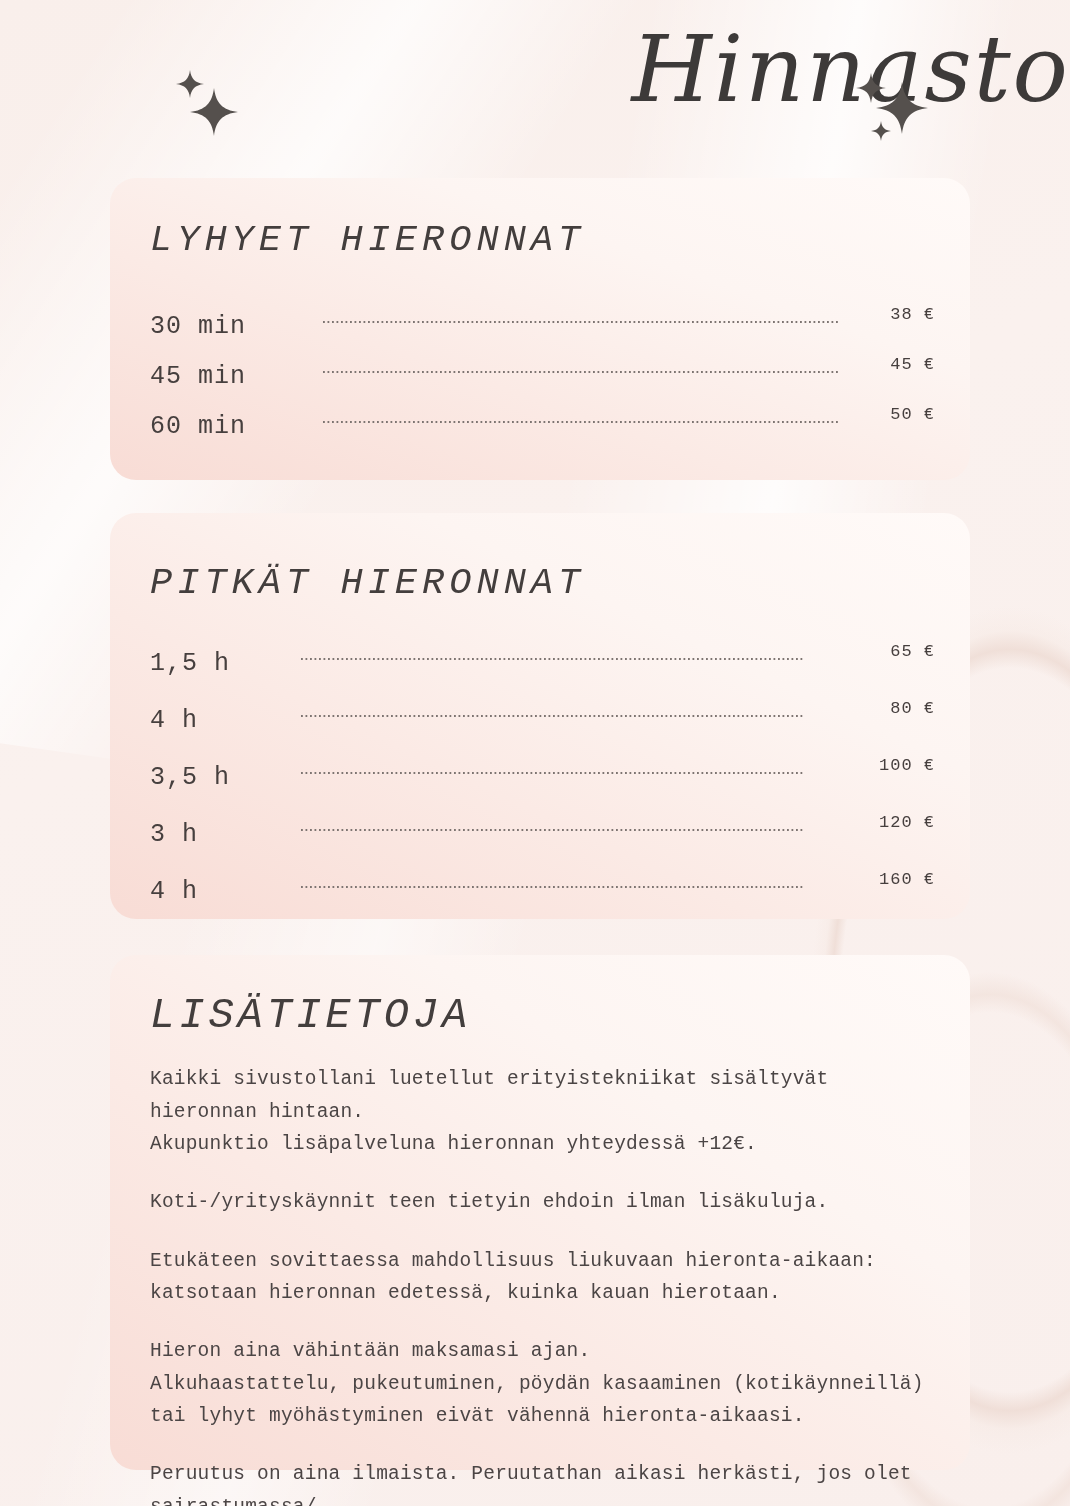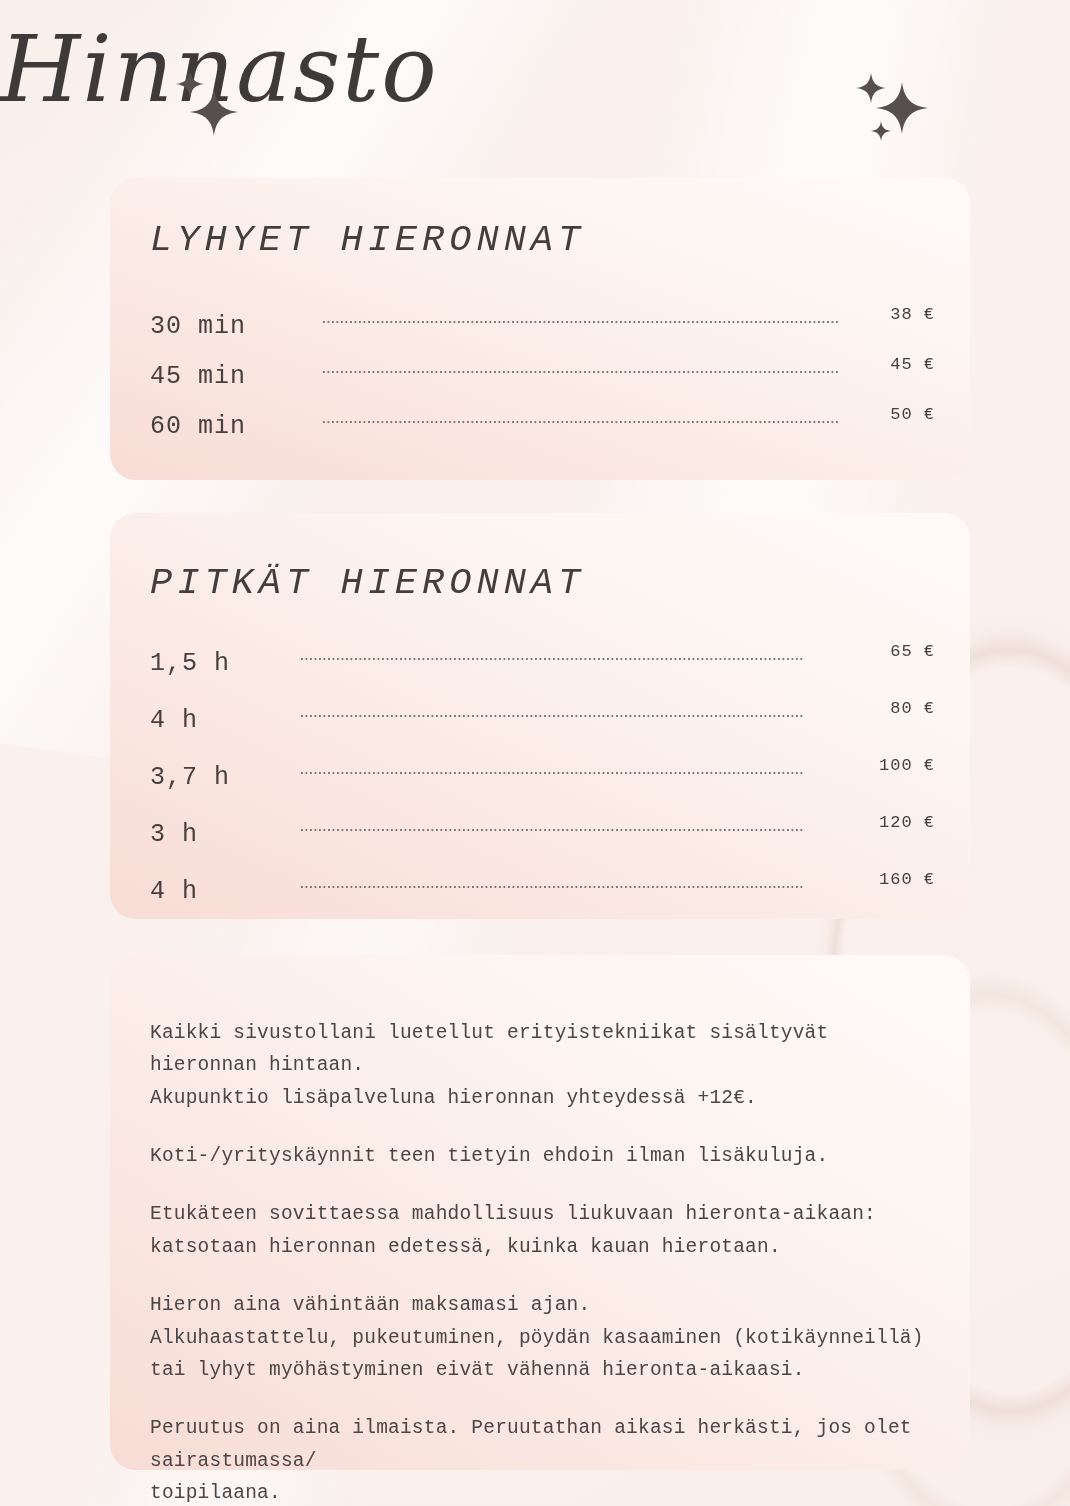--- a/index.html
+++ b/index.html
@@ -18,21 +18,21 @@
          background:linear-gradient(100deg,transparent 25%,rgba(255,255,255,.8) 45%,transparent 60%);}
   .band3{left:-120px;top:900px;width:800px;height:800px;
          background:linear-gradient(105deg,transparent 30%,rgba(255,255,255,.5) 50%,transparent 65%);}
   .curve1{right:-260px;top:380px;width:640px;height:1300px;
           background:radial-gradient(ellipse 46% 48% at 50% 50%,transparent 58%,rgba(232,209,199,.55) 61%,rgba(244,230,223,.3) 64%,transparent 68%);}
   .curve2{right:-120px;top:900px;width:500px;height:900px;
           background:radial-gradient(ellipse 50% 50% at 60% 40%,transparent 55%,rgba(236,216,207,.45) 59%,transparent 64%);}
 
   
   .header{position:absolute;left:0;top:0;width:1070px;height:190px;}
-  .script-title{position:absolute;left:0;top:8px;width:1070px;text-align:left;
+  .script-title{position:absolute;left:0;top:8px;width:1070px;text-align:right;
     font-family:"DejaVu Serif","Liberation Serif",serif;font-style:italic;font-weight:400;
     font-size:92px;line-height:1.35;color:#3d3a39;letter-spacing:2px;margin:0;}
   .sparkle{position:absolute;}
   .sparkle svg{display:block;}
 
   
   .card{position:absolute;left:110px;width:860px;border-radius:26px;
         background:linear-gradient(to top right,#f8dcd5 0%,#fbeae5 38%,#fdf5f2 68%,#fffaf8 100%);
         box-sizing:border-box;padding:42px 35px 0 40px;font-family:Liberation Mono, monospace;}
   .card-short{top:178px;height:302px;}
@@ -129,38 +129,39 @@
         <span class="duration">1,5 h</span>
         <span class="leader"></span>
         <span class="price">65 €</span>
       </div>
       <div class="row">
         <span class="duration">4 h</span>
         <span class="leader"></span>
         <span class="price">80 €</span>
       </div>
       <div class="row">
-        <span class="duration">3,7 h</span>
+        <span class="duration">3,5 h</span>
         <span class="leader"></span>
         <span class="price">100 €</span>
       </div>
       <div class="row">
         <span class="duration">3 h</span>
         <span class="leader"></span>
         <span class="price">120 €</span>
       </div>
       <div class="row">
         <span class="duration">4 h</span>
         <span class="leader"></span>
         <span class="price">160 €</span>
       </div>
     </div>
   </section>
 
   <section class="card card-info">
+    <h2>LISÄTIETOJA</h2>
     <div class="paras">
       <p class="para">Kaikki sivustollani luetellut erityistekniikat sisältyvät hieronnan hintaan.
 Akupunktio lisäpalveluna hieronnan yhteydessä +12€.</p>
       <p class="para">Koti-/yrityskäynnit teen tietyin ehdoin ilman lisäkuluja.</p>
       <p class="para">Etukäteen sovittaessa mahdollisuus liukuvaan hieronta-aikaan: katsotaan hieronnan edetessä, kuinka kauan hierotaan.</p>
       <p class="para">Hieron aina vähintään maksamasi ajan.
 Alkuhaastattelu, pukeutuminen, pöydän kasaaminen (kotikäynneillä) tai lyhyt myöhästyminen eivät vähennä hieronta-aikaasi.</p>
       <p class="para">Peruutus on aina ilmaista. Peruutathan aikasi herkästi, jos olet sairastumassa/
 toipilaana.</p>
     </div>

